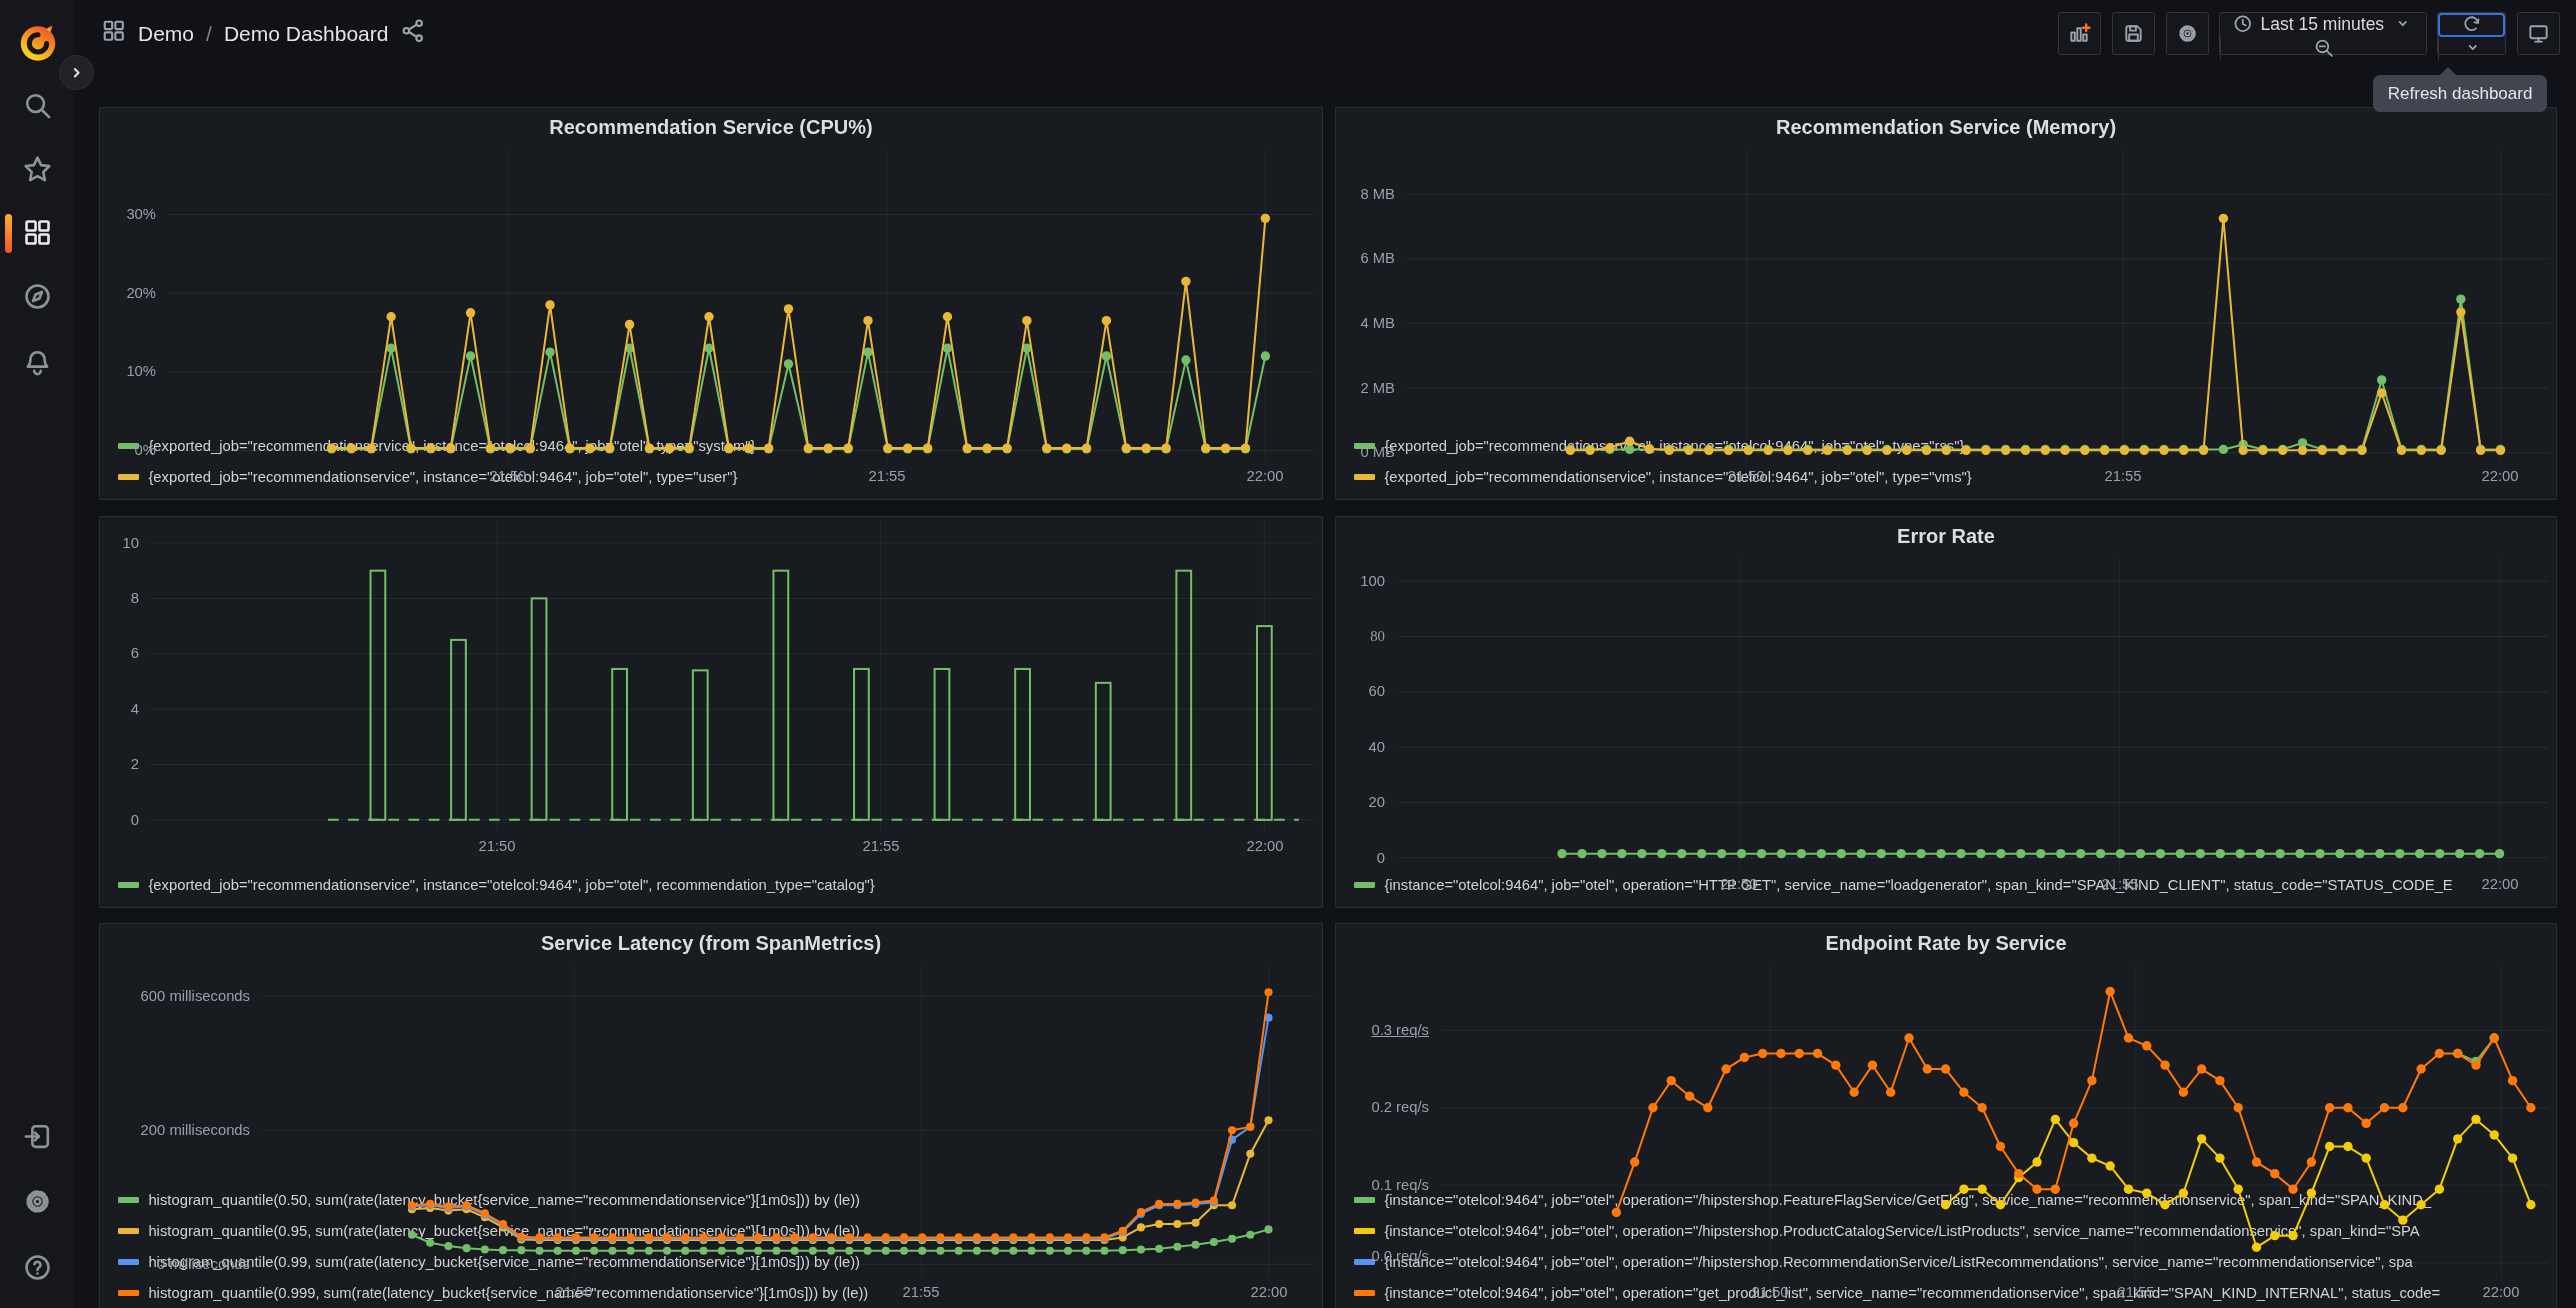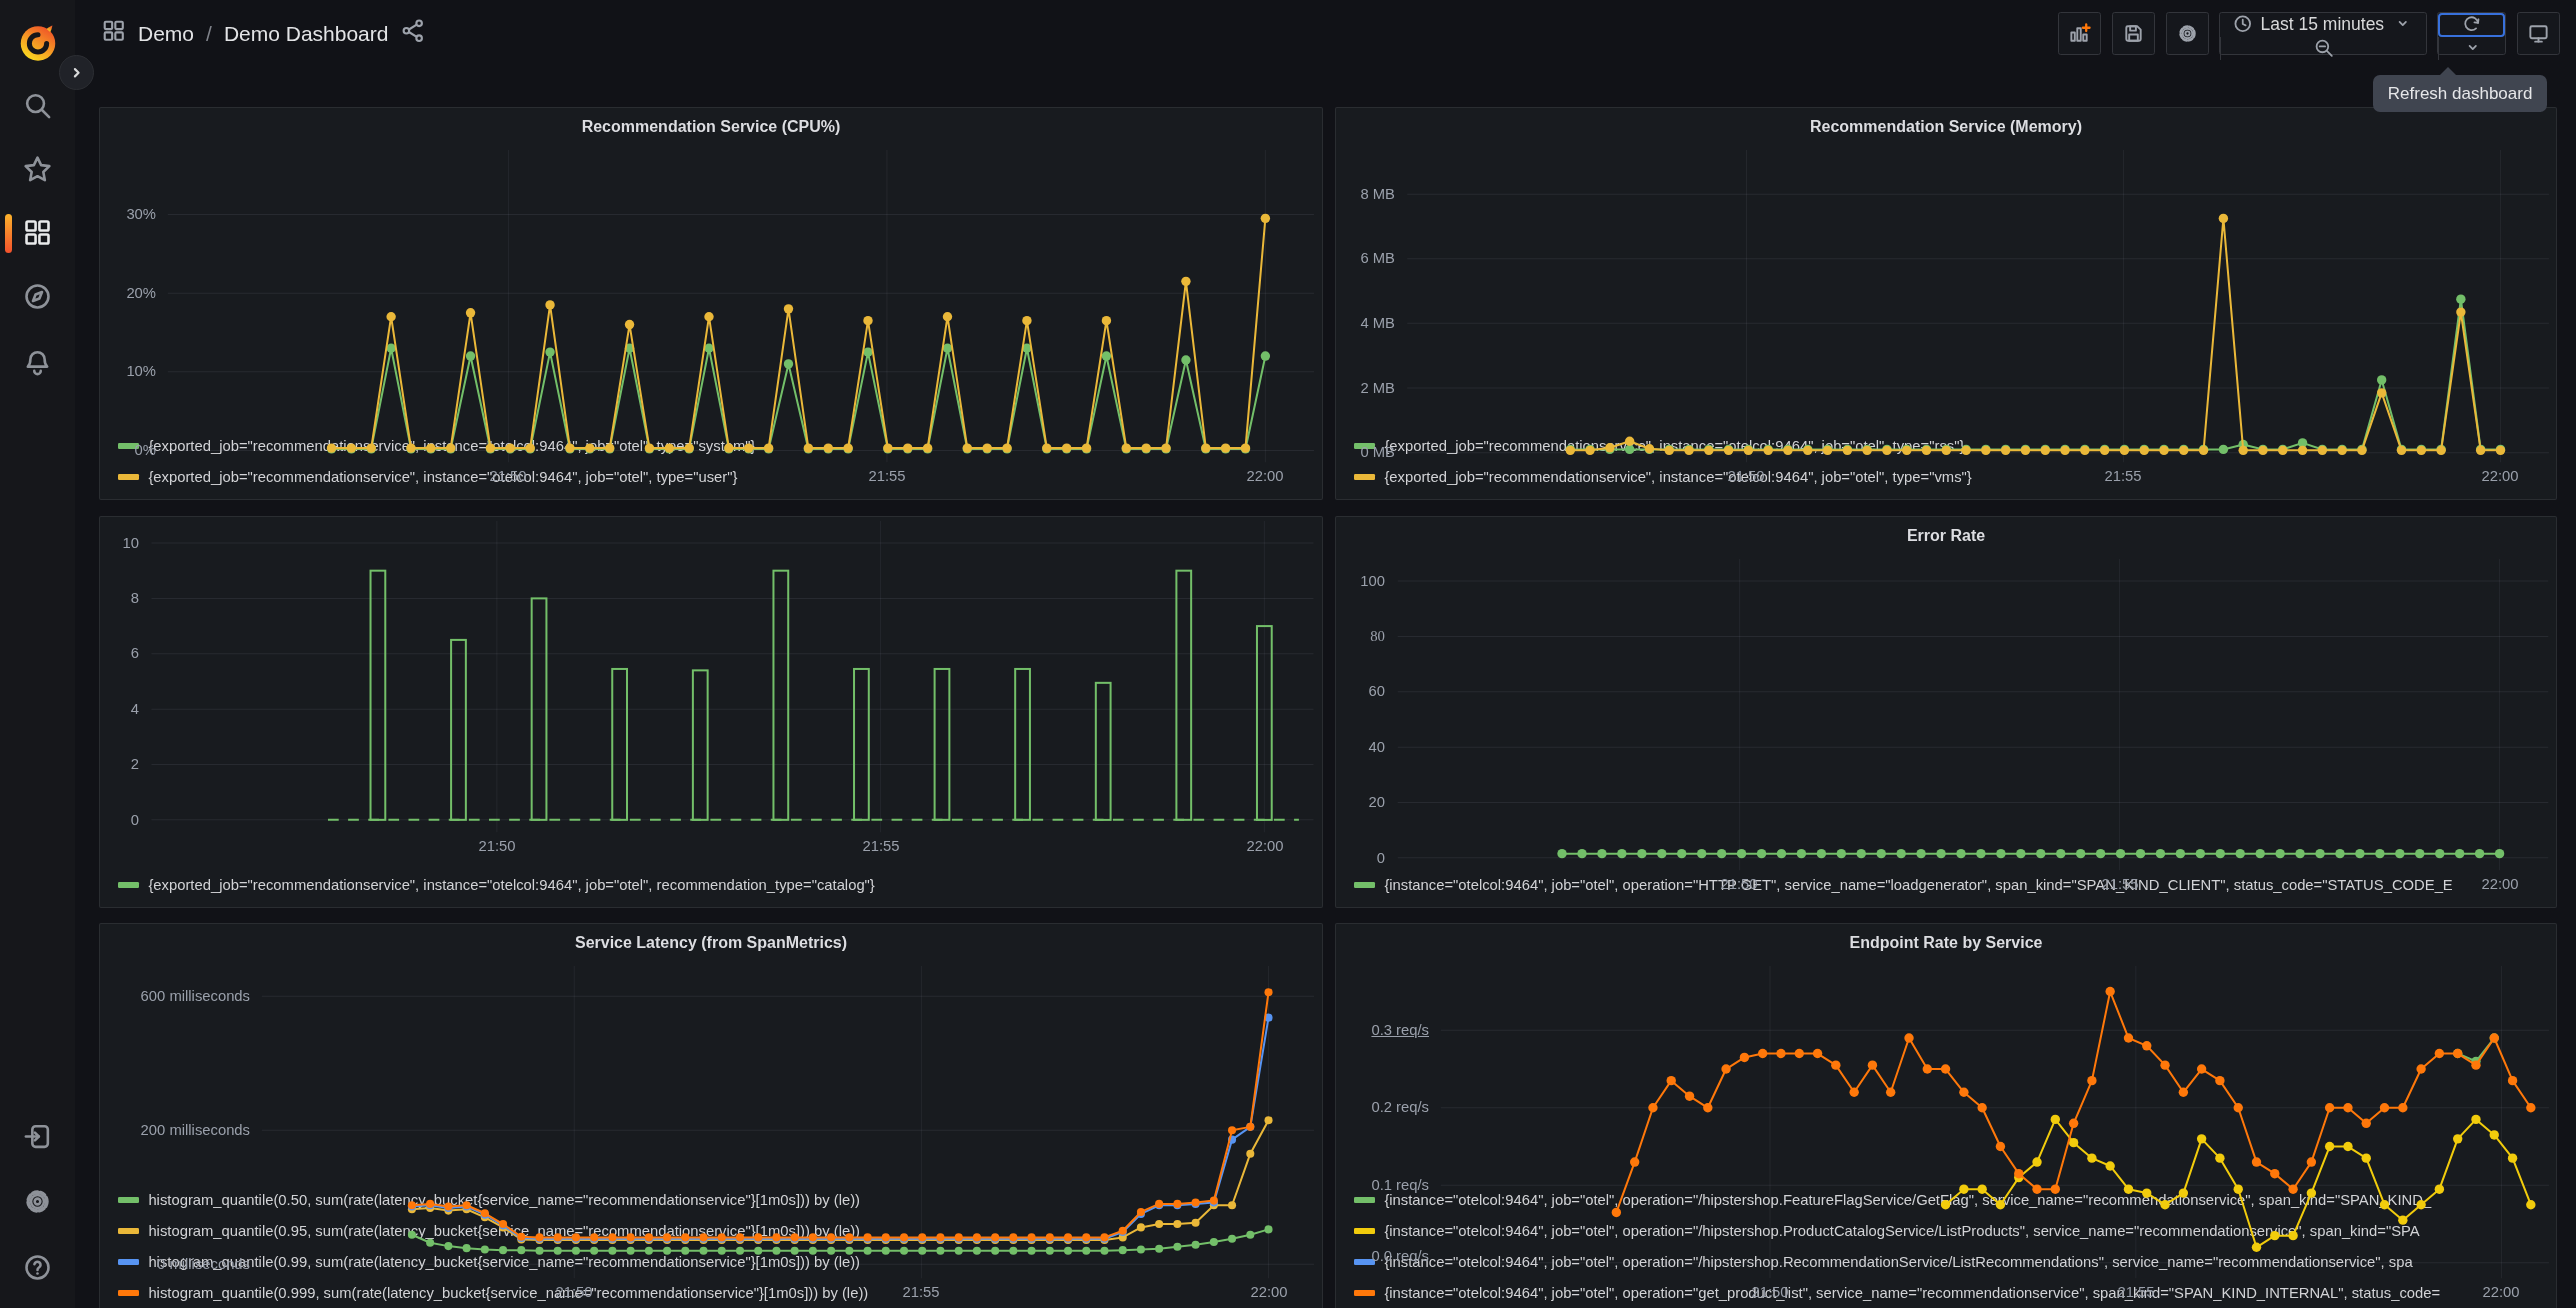--- a/index.html
+++ b/index.html
@@ -32,21 +32,21 @@
   .tb-seg svg{width:21.5px;height:21.5px;stroke:#9da2ab;fill:none;stroke-width:2;stroke-linecap:round;stroke-linejoin:round;}
   .time-label{font-size:17.5px;color:#d8d9da;margin:0 8px 0 6.7px;white-space:nowrap;}
   .focus-ring{outline:2.7px solid #3871dc;outline-offset:-2px;border-radius:4px;}
   .tooltip{position:absolute;left:2373px;top:75px;background:#404550;color:#e6e7e9;font-size:17px;
       padding:8.7px 14.8px;border-radius:7px;white-space:nowrap;z-index:5;}
   .tooltip:before{content:"";position:absolute;top:-8px;left:67px;border:8px solid transparent;
       border-bottom-color:#404550;border-top:none;}
   
   .panel{position:absolute;background:#181b1f;border:0.7px solid rgba(204,204,220,0.10);border-radius:2px;
       display:flex;flex-direction:column;overflow:hidden;box-sizing:border-box;}
-  .panel-title{height:38px;line-height:38px;text-align:center;font-size:16px;font-weight:600;color:#dcdde1;cursor:pointer;}
+  .panel-title{height:38px;line-height:38px;text-align:center;font-size:20px;font-weight:600;color:#dcdde1;cursor:pointer;}
   .plot{flex:1;position:relative;margin:0 4px 0 4px;}
   .ylab{position:absolute;left:0;text-align:right;font-size:14.8px;color:#9aa0ab;line-height:19px;}
   .xlab{position:absolute;width:94px;text-align:center;font-size:14.8px;color:#9aa0ab;}
   .legend{margin:1.3px 0 6.7px 17.5px;padding:0;list-style:none;overflow:hidden;flex:none;}
   .legend li{display:flex;align-items:center;height:31px;font-size:14.8px;color:#d2d3d6;white-space:nowrap;cursor:pointer;}
   .legend .swatch{width:21.5px;height:6px;border-radius:1.3px;margin-right:9.4px;flex:none;}
 </style>
 </head>
 <body>
 

